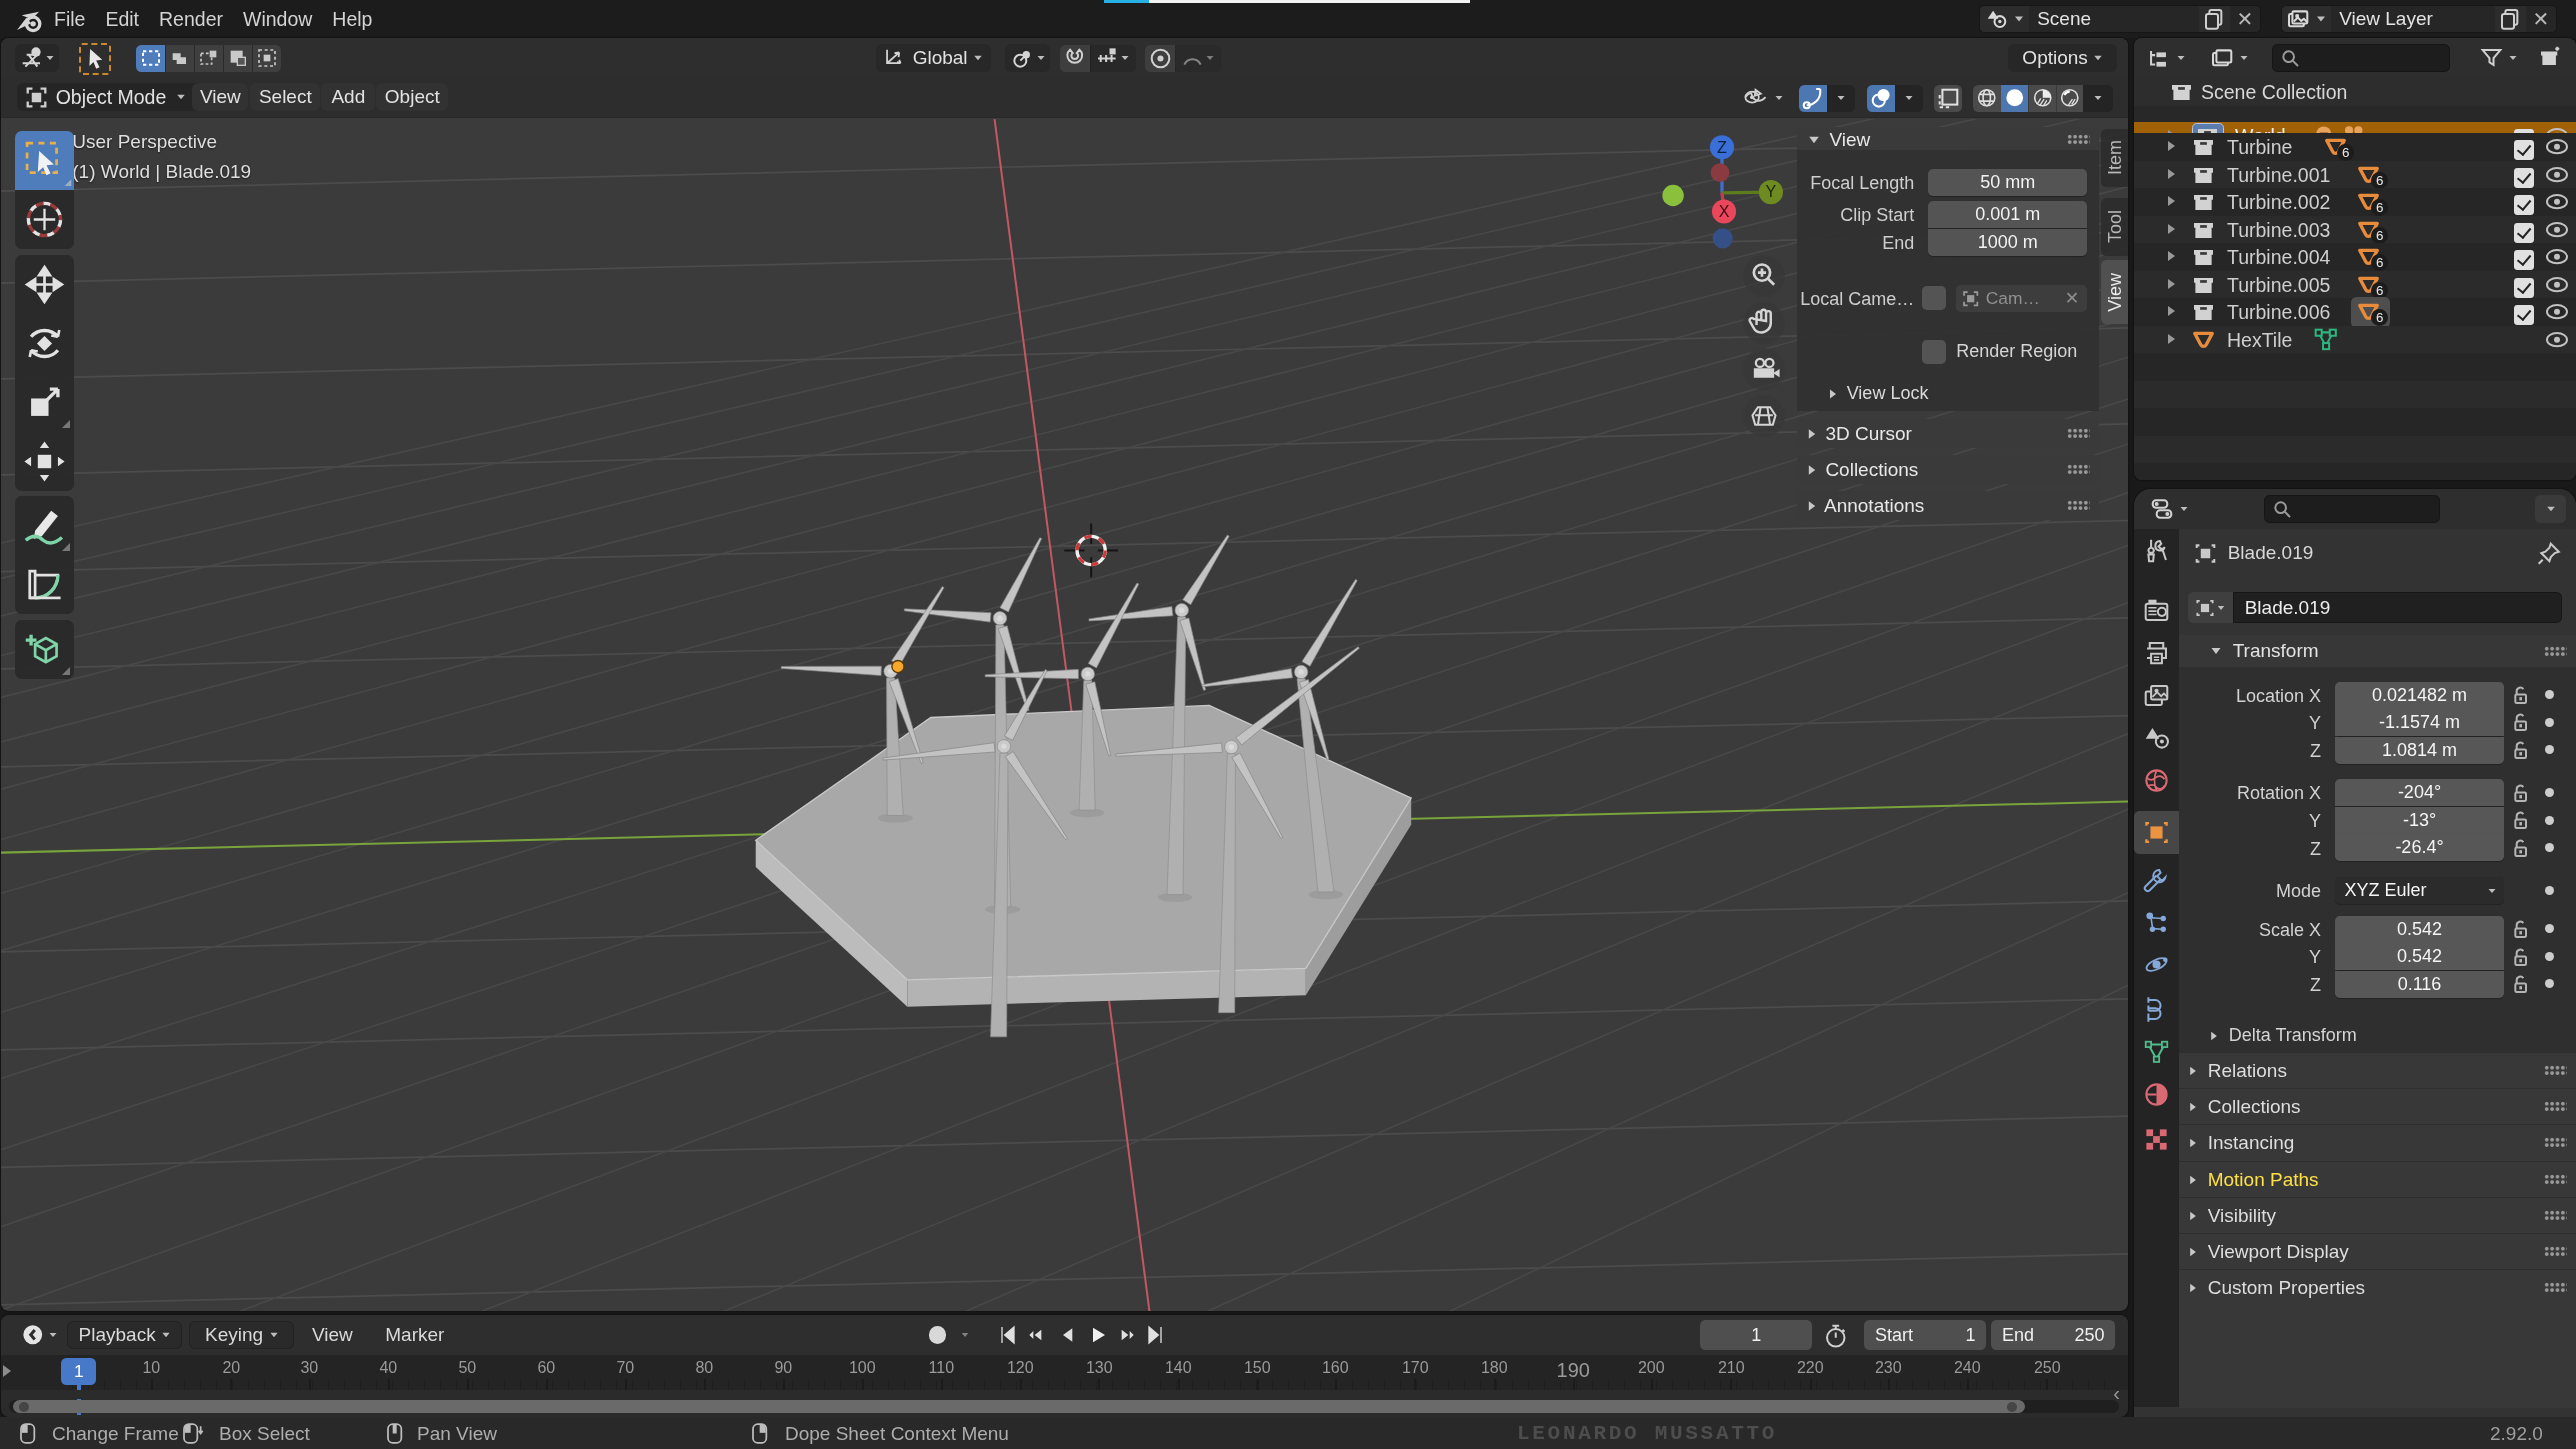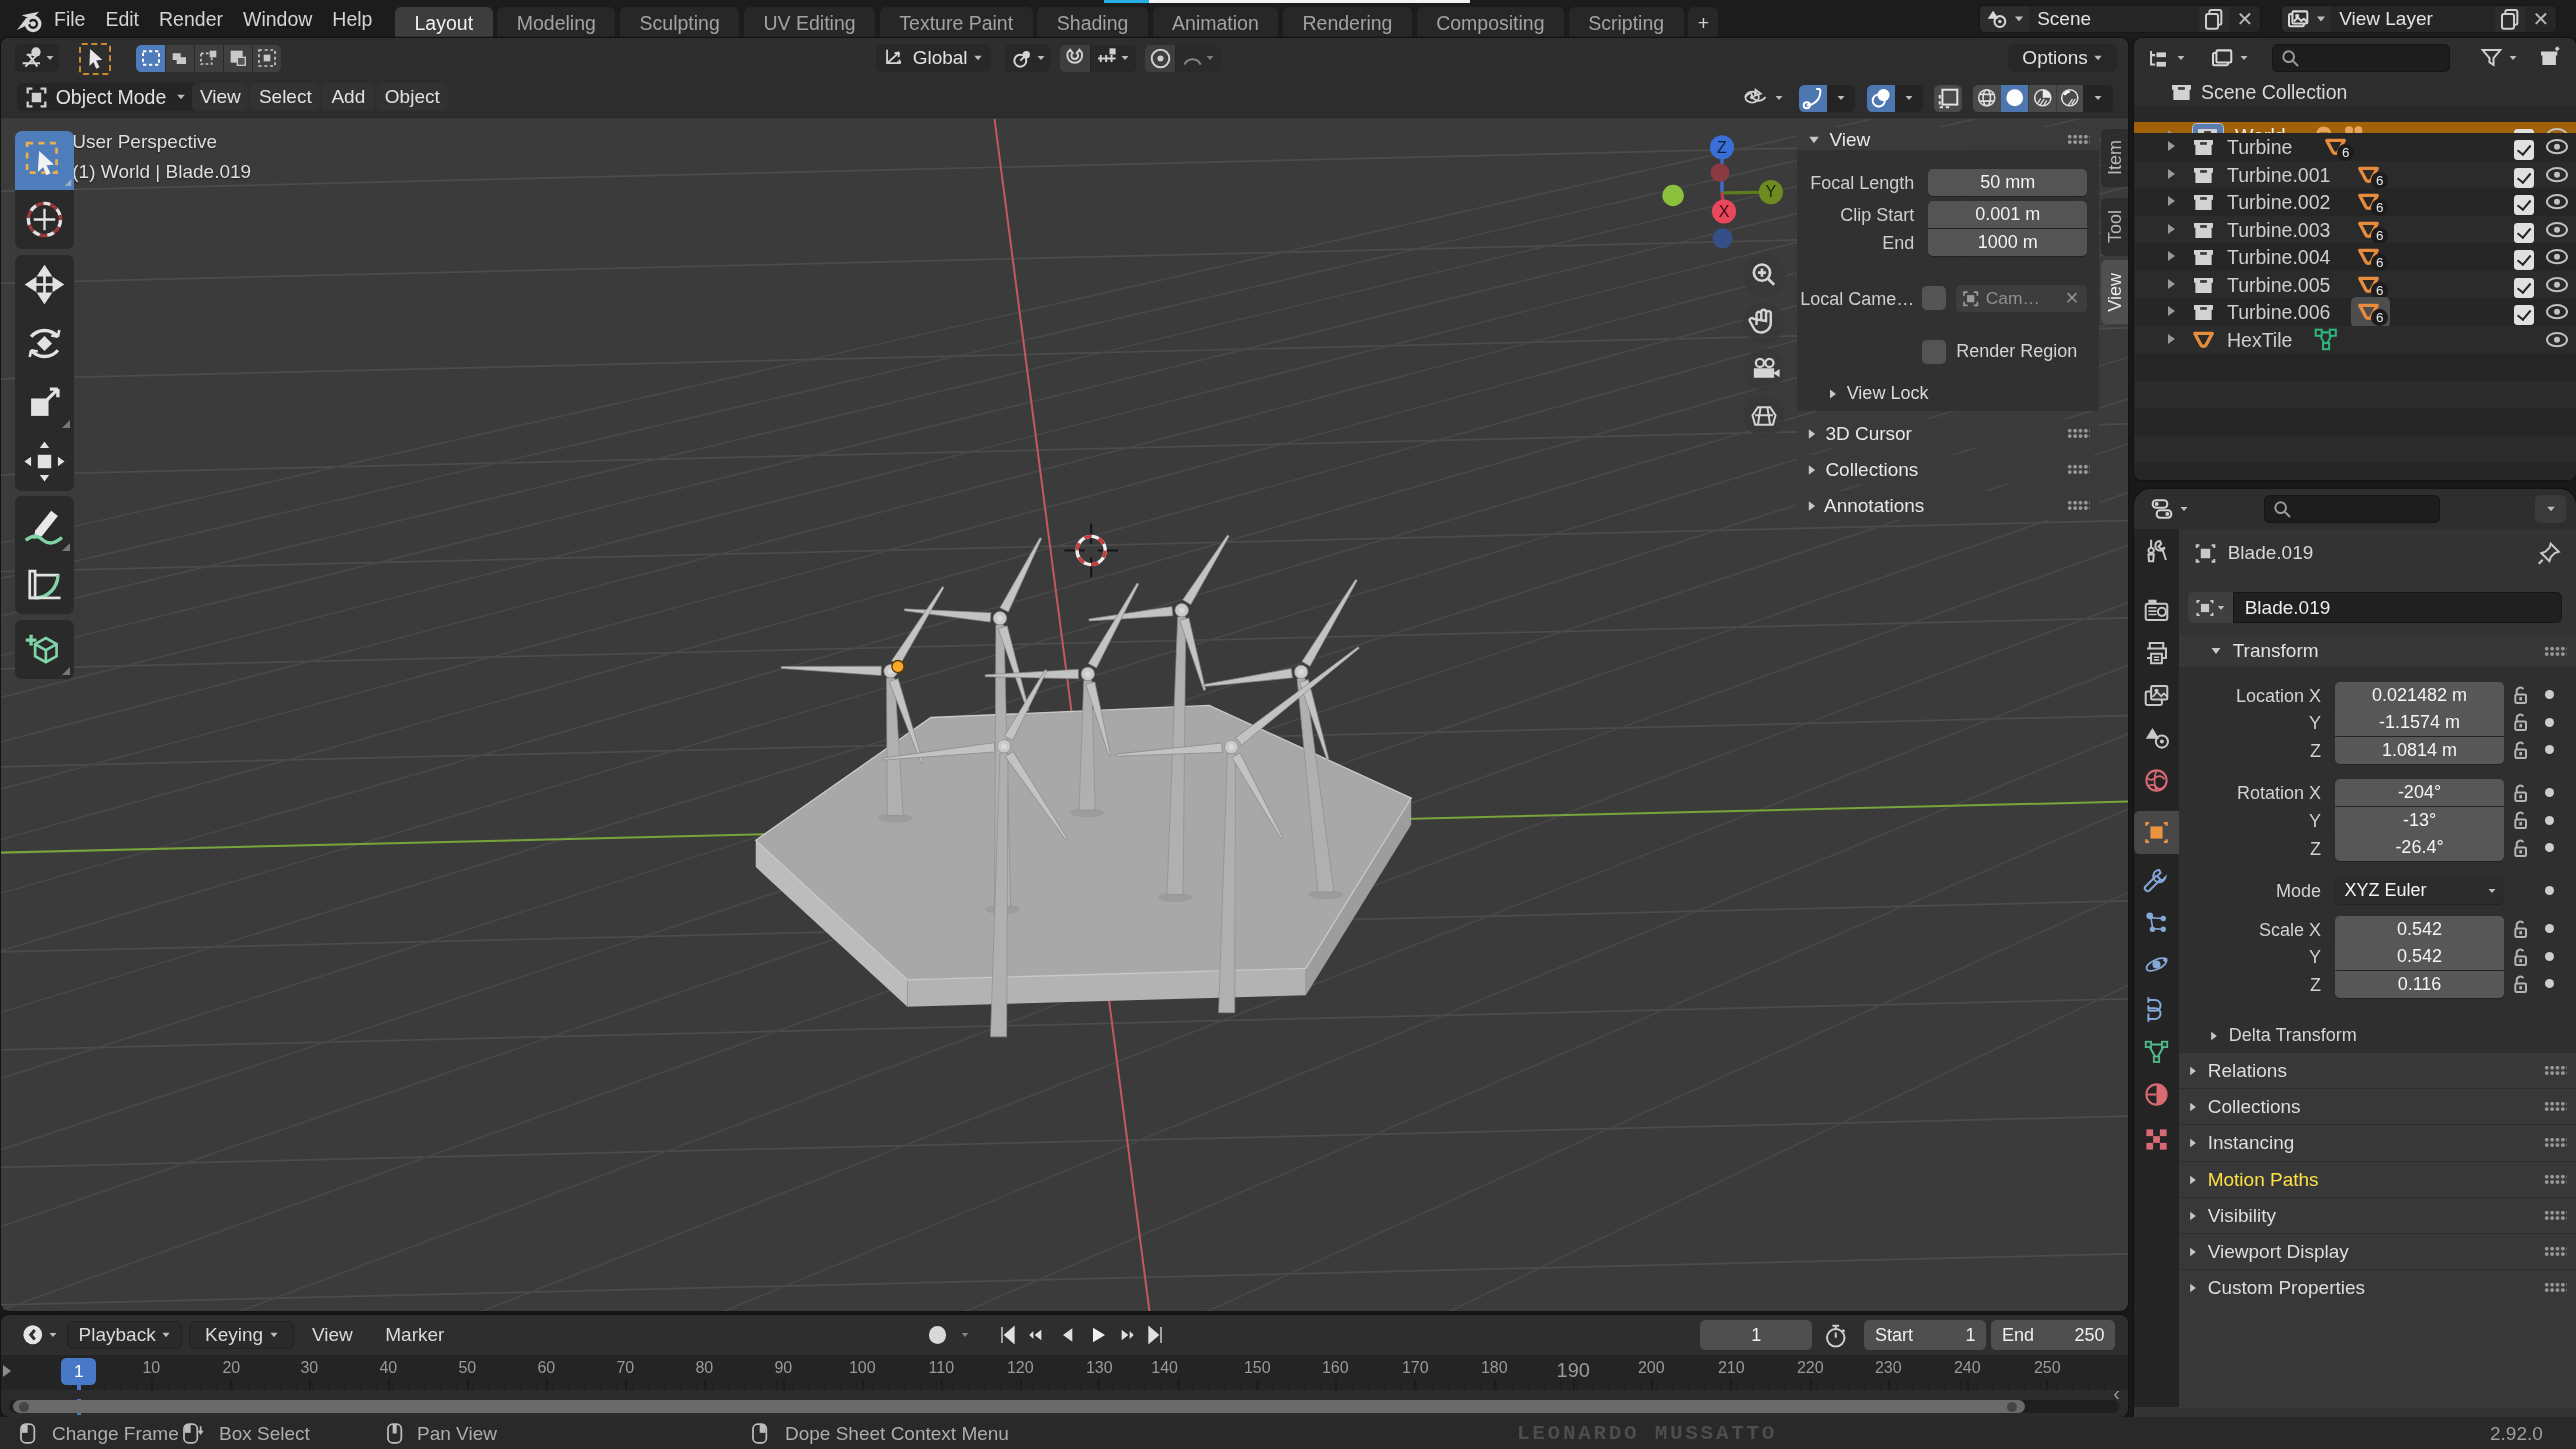--- a/index.html
+++ b/index.html
@@ -55,33 +55,20 @@
     <path d="M3 34 L17 16 L24 24 Z" fill="#d6d6d6"></path>
     <path d="M10 12 L36 7 L25 18 Z" fill="#d6d6d6"></path>
   </svg>
   <div class="flex" style="position:absolute;left:44px;top:0;height:38px">
     <span class="menu">File</span>
       <span class="menu">Edit</span>
       <span class="menu">Render</span>
       <span class="menu">Window</span>
       <span class="menu">Help</span>
   </div>
-  <div class="flex" style="position:absolute;left:395px;top:6.7px">
-    <span class="wtab on">Layout</span>
-      <span class="wtab">Modeling</span>
-      <span class="wtab">Sculpting</span>
-      <span class="wtab">UV Editing</span>
-      <span class="wtab">Texture Paint</span>
-      <span class="wtab">Shading</span>
-      <span class="wtab">Animation</span>
-      <span class="wtab">Rendering</span>
-      <span class="wtab">Compositing</span>
-      <span class="wtab">Scripting</span>
-      <span class="wtab" style="padding:0 9.4px;color:#cdcdcd">+</span>
-  </div>
   <div style="position:absolute;left:1104px;top:0;width:45px;height:2.7px;background:#27b0e6"></div>
   <div style="position:absolute;left:1149px;top:0;width:321px;height:2.7px;background:#f2f2f2"></div>
   <div class="idsel" style="left:1979px;width:282px">
     <div class="seg">
         <svg width="23" height="23" viewBox="0 0 34 34">
           <path d="M12 4 L20 16 L4 16 Z" fill="#d8d8d8"></path>
           <circle cx="22" cy="20" r="8" fill="none" stroke="#d8d8d8" stroke-width="3"></circle>
           <circle cx="22" cy="20" r="2.5" fill="#d8d8d8"></circle>
         </svg>
         <span class="vv" style="transform:scale(.8)"></span>
@@ -1044,21 +1031,21 @@
  <div class="abs" style="left:755px;top:44px;width:54px;text-align:center;color:#9a9a9a;font-size:16px">90</div>
  <div class="abs" style="left:782px;top:64px;width:1.3px;height:10.7px;background:#1b1b1b"></div>
  <div class="abs" style="left:834px;top:44px;width:54px;text-align:center;color:#9a9a9a;font-size:16px">100</div>
  <div class="abs" style="left:861px;top:64px;width:1.3px;height:10.7px;background:#1b1b1b"></div>
  <div class="abs" style="left:913px;top:44px;width:54px;text-align:center;color:#9a9a9a;font-size:16px">110</div>
  <div class="abs" style="left:940px;top:64px;width:1.3px;height:10.7px;background:#1b1b1b"></div>
  <div class="abs" style="left:992px;top:44px;width:54px;text-align:center;color:#9a9a9a;font-size:16px">120</div>
  <div class="abs" style="left:1019px;top:64px;width:1.3px;height:10.7px;background:#1b1b1b"></div>
  <div class="abs" style="left:1071px;top:44px;width:54px;text-align:center;color:#9a9a9a;font-size:16px">130</div>
  <div class="abs" style="left:1097px;top:64px;width:1.3px;height:10.7px;background:#1b1b1b"></div>
- <div class="abs" style="left:1150px;top:44px;width:54px;text-align:left;color:#9a9a9a;font-size:16px">140</div>
+ <div class="abs" style="left:1150px;top:44px;width:54px;text-align:center;color:#9a9a9a;font-size:16px">140</div>
  <div class="abs" style="left:1177px;top:64px;width:1.3px;height:10.7px;background:#1b1b1b"></div>
  <div class="abs" style="left:1229px;top:44px;width:54px;text-align:center;color:#9a9a9a;font-size:16px">150</div>
  <div class="abs" style="left:1256px;top:64px;width:1.3px;height:10.7px;background:#1b1b1b"></div>
  <div class="abs" style="left:1307px;top:44px;width:54px;text-align:center;color:#9a9a9a;font-size:16px">160</div>
  <div class="abs" style="left:1334px;top:64px;width:1.3px;height:10.7px;background:#1b1b1b"></div>
  <div class="abs" style="left:1387px;top:44px;width:54px;text-align:center;color:#9a9a9a;font-size:16px">170</div>
  <div class="abs" style="left:1413px;top:64px;width:1.3px;height:10.7px;background:#1b1b1b"></div>
  <div class="abs" style="left:1466px;top:44px;width:54px;text-align:center;color:#9a9a9a;font-size:16px">180</div>
  <div class="abs" style="left:1493px;top:64px;width:1.3px;height:10.7px;background:#1b1b1b"></div>
  <div class="abs" style="left:1545px;top:44px;width:54px;text-align:center;color:#9a9a9a;font-size:20px">190</div>

